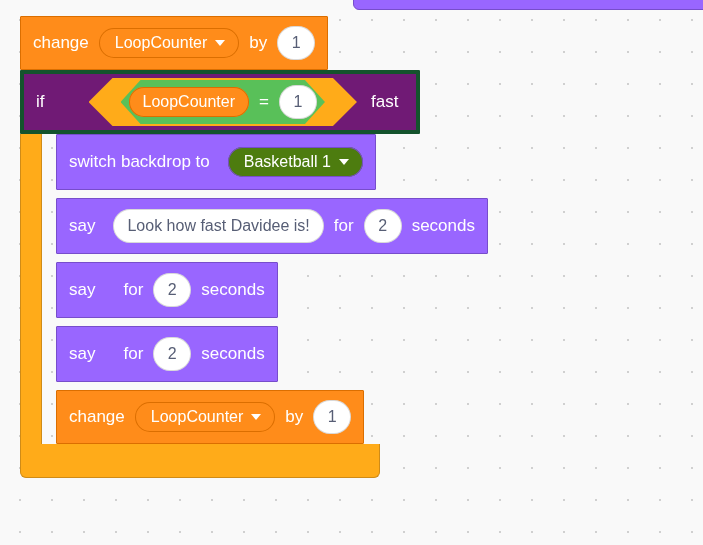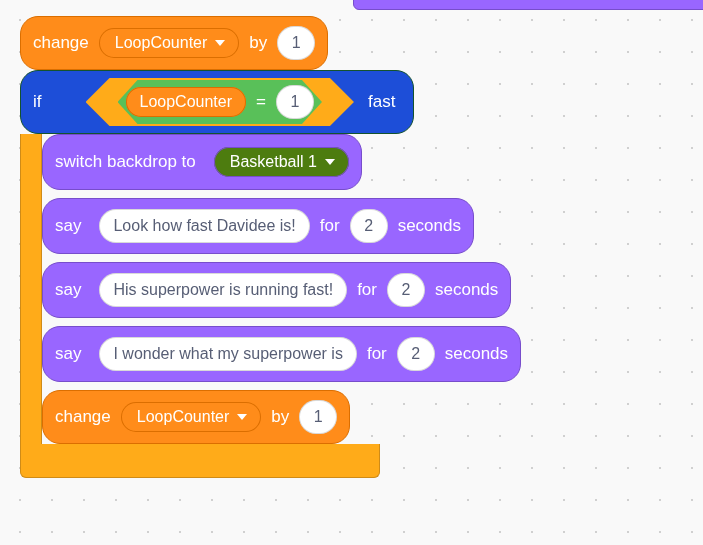--- a/index.html
+++ b/index.html
@@ -13,33 +13,33 @@
     width: 703px;
     height: 545px;
     position: relative;
     overflow: hidden;
   }
   .block {
     display: flex;
     align-items: center;
     color: #fff;
     font-size: 17px;
-    border-radius: 18px;
+    border-radius: 1px;
     padding: 0 12px;
     position: relative;
   }
   .data-block {
     background: #ff8c1a;
     border: 1px solid #db6e00;
     height: 54px;
     width: fit-content;
   }
   .control-block-head {
-    background: #1d4ed8;
-    border: 1px solid #14532d;
+    background: #701a75;
+    border: 4px solid #14532d;
     height: 54px;
     width: fit-content;
   }
   .control-c-arm {
     background: #ffab19;
     border-left: 1px solid #cf8b17;
     border-right: 1px solid #cf8b17;
     width: 22px;
   }
   .control-c-bottom {
@@ -125,21 +125,21 @@
     background: #ff8c1a;
     border-radius: 20px;
     padding: 6px 14px;
     color: #fff;
     font-size: 16px;
     box-shadow: inset 0 0 0 1px #db6e00;
   }
   .gap { width: 10px; display: inline-block; }
   .gap-lg { width: 18px; display: inline-block; }
   .stack { display: flex; flex-direction: column; align-items: flex-start; }
-  .indent { display: flex; }
+  .indent { display: flex; gap: 14px; }
   .indent .inner { display: flex; flex-direction: column; align-items: flex-start; }
   .top-strip {
     position: absolute;
     top: -20px; right: -10px;
     width: 360px; height: 30px;
     background: #9966ff;
     border: 1px solid #774dcb;
     border-radius: 0 0 6px 6px;
   }
 </style>
@@ -196,33 +196,31 @@
         <span>for</span>
         <span class="gap"></span>
         <span class="num-input">2</span>
         <span class="gap"></span>
         <span>seconds</span>
       </div>
 
       <div class="block looks-block" style="margin-top:8px;">
         <span>say</span>
         <span class="gap-lg"></span>
-        <span class="text-input">His superpower is running fast!</span>
         <span class="gap"></span>
         <span>for</span>
         <span class="gap"></span>
         <span class="num-input">2</span>
         <span class="gap"></span>
         <span>seconds</span>
       </div>
 
       <div class="block looks-block" style="margin-top:8px;">
         <span>say</span>
         <span class="gap-lg"></span>
-        <span class="text-input">I wonder what my superpower is</span>
         <span class="gap"></span>
         <span>for</span>
         <span class="gap"></span>
         <span class="num-input">2</span>
         <span class="gap"></span>
         <span>seconds</span>
       </div>
 
       <div class="block data-block" style="margin-top:8px;">
         <span>change</span>

